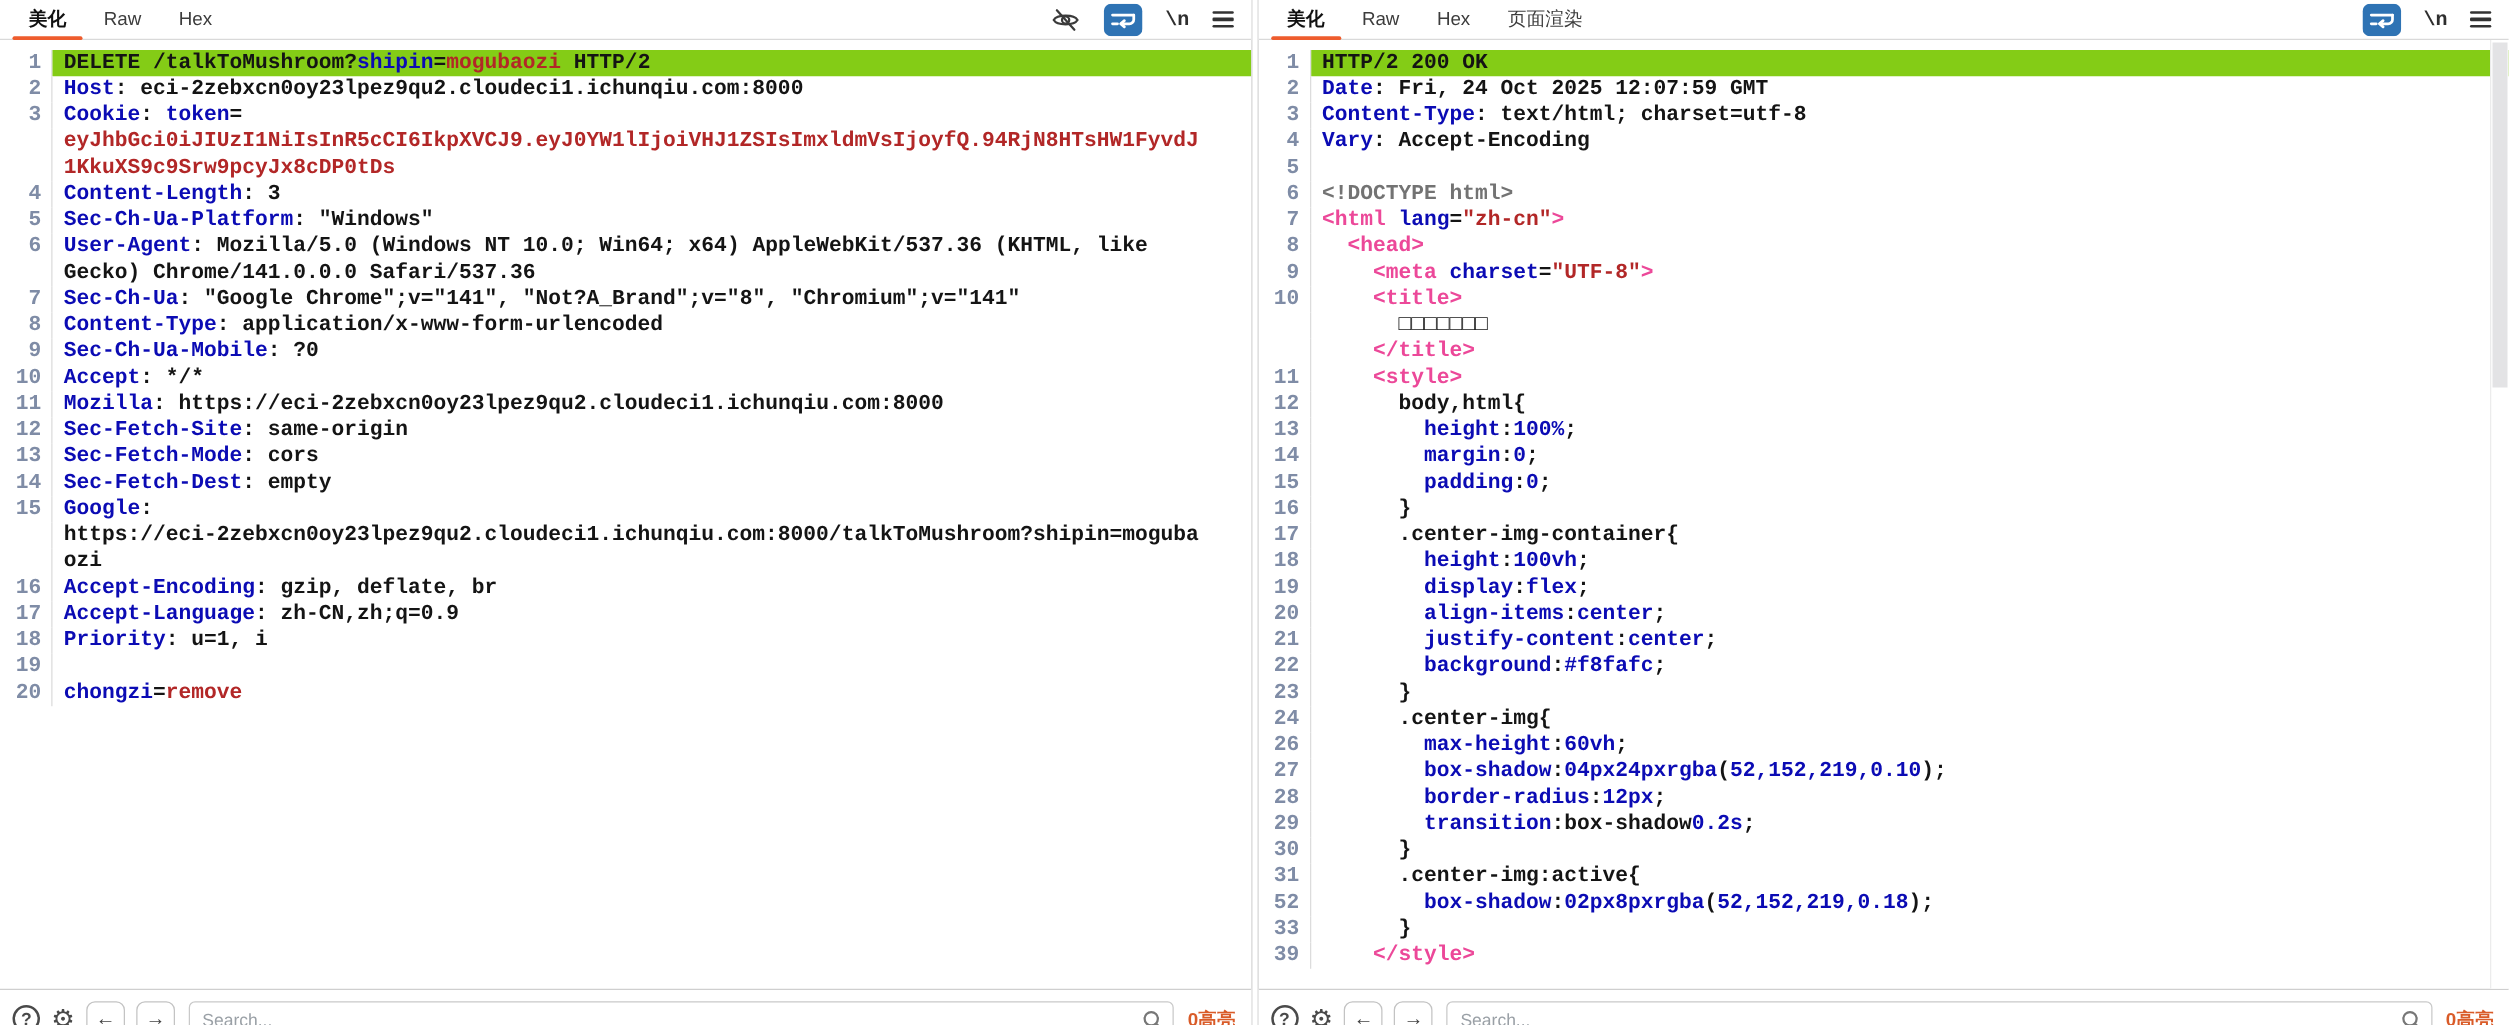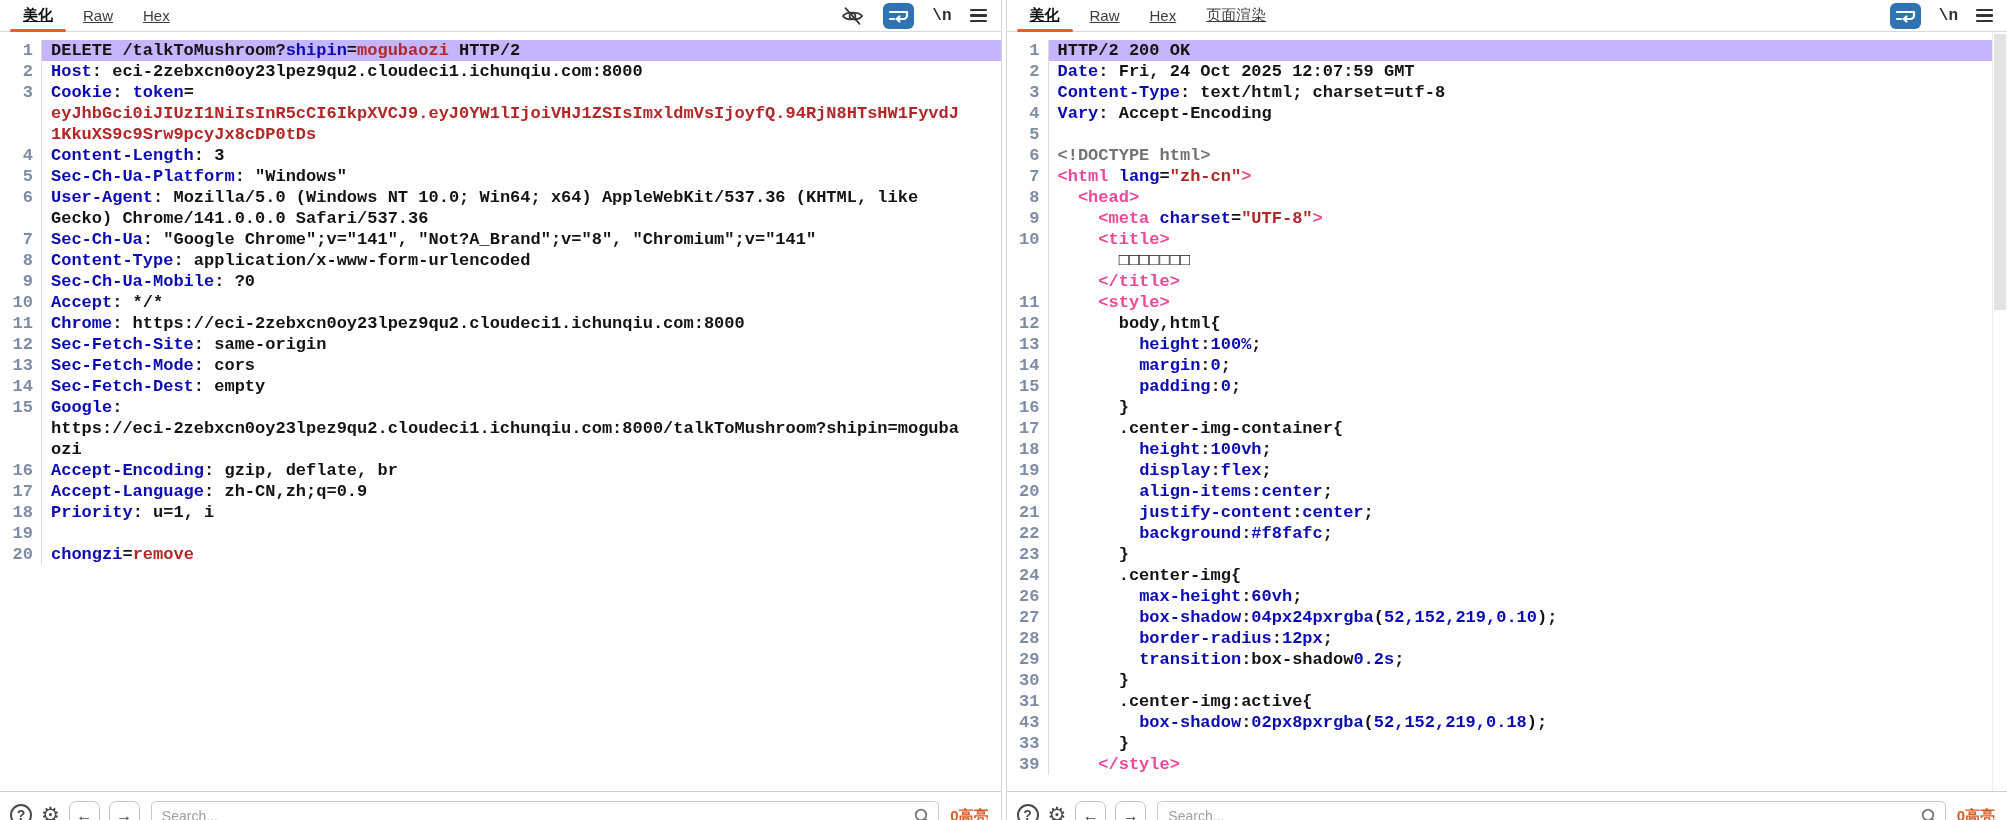--- a/index.html
+++ b/index.html
@@ -5,40 +5,40 @@
   html,body{margin:0;padding:0;width:2007px;height:820px;overflow:hidden;background:#fff;
     font-family:"Liberation Sans","DejaVu Sans",sans-serif;}
   .app{display:flex;width:2007px;height:850px;background:#fff;}
   .panel{display:flex;flex-direction:column;background:#fff;}
   .panel-left{width:1001px;border-right:1px solid #d6d6d6;}
   .panel-right{width:1001px;border-left:1px solid #d6d6d6;margin-left:4px;}
   
   .tabbar{height:31px;flex:0 0 31px;display:flex;align-items:stretch;border-bottom:1px solid #d9d9d9;
     padding-left:8px;position:relative;background:#fff;}
   .tab{padding:0 15px;display:flex;align-items:center;font-size:15px;color:#3c3c3c;
-    position:relative;cursor:pointer;white-space:nowrap;text-decoration:underline;}
+    position:relative;cursor:pointer;white-space:nowrap;}
   .tab.active{color:#111;font-weight:bold;}
   .tab.active::after{content:"";position:absolute;left:2px;right:2px;bottom:-1px;height:3px;
     background:#ee5c2d;border-radius:2px;}
   .tab-icons{margin-left:auto;display:flex;align-items:center;gap:18px;padding-right:14px;}
   .icon-btn{display:flex;align-items:center;justify-content:center;cursor:pointer;background:none;
     border:none;padding:0;}
   .nl-label{font-family:"Liberation Mono","DejaVu Sans Mono",monospace;font-size:16px;font-weight:bold;
     color:#2e2e2e;}
   .menu-icon{display:inline-flex;flex-direction:column;gap:3px;}
   .menu-icon i{display:block;width:17px;height:2.4px;background:#333;border-radius:1px;}
   
   .code-wrap{flex:0 0 759px;height:759px;overflow:hidden;position:relative;padding-top:8px;
     box-sizing:border-box;}
   .code-row{display:flex;height:21px;line-height:21px;white-space:pre;
     font-family:"Liberation Mono","DejaVu Sans Mono",monospace;font-size:17px;font-weight:600;}
   .ln{flex:0 0 42px;width:42px;text-align:right;padding-right:8px;border-right:1px solid #dcdcdc;
     color:#7f8ca6;box-sizing:border-box;font-weight:600;}
   .cd{flex:1;padding-left:9px;color:#141414;overflow:hidden;}
-  .row-hl .cd{background:#c4b5fd;}
+  .row-hl .cd{background:#84cc16;}
   .tk-k{color:#141414}.tk-b{color:#0b0bb4}.tk-r{color:#b22727}.tk-g{color:#737373}.tk-m{color:#ec4899}
   
   .vscroll{position:absolute;top:0;right:0;width:14px;height:100%;background:#fff;
     border-left:1px solid #ececec;}
   .vscroll .thumb{position:absolute;top:2px;right:1px;width:12px;height:276px;background:#e3e3e5;}
   
   .bottombar{flex:0 0 60px;height:60px;border-top:1px solid #cfcfcf;display:flex;align-items:flex-start;
     gap:9px;padding:9px 12px 0 10px;box-sizing:border-box;background:#fff;}
   .round-help{width:22px;height:22px;border:2px solid #4a4a4a;border-radius:50%;display:flex;
     align-items:center;justify-content:center;font-size:14px;font-weight:bold;color:#4a4a4a;
@@ -103,21 +103,21 @@
         <div class="code-row"><span class="ln"></span><span class="cd"><span class="tk-r">eyJhbGci0iJIUzI1NiIsInR5cCI6IkpXVCJ9.eyJ0YW1lIjoiVHJ1ZSIsImxldmVsIjoyfQ.94RjN8HTsHW1FyvdJ</span></span></div>
         <div class="code-row"><span class="ln"></span><span class="cd"><span class="tk-r">1KkuXS9c9Srw9pcyJx8cDP0tDs</span></span></div>
         <div class="code-row"><span class="ln">4</span><span class="cd"><span class="tk-b">Content-Length</span><span class="tk-k">: 3</span></span></div>
         <div class="code-row"><span class="ln">5</span><span class="cd"><span class="tk-b">Sec-Ch-Ua-Platform</span><span class="tk-k">: "Windows"</span></span></div>
         <div class="code-row"><span class="ln">6</span><span class="cd"><span class="tk-b">User-Agent</span><span class="tk-k">: Mozilla/5.0 (Windows NT 10.0; Win64; x64) AppleWebKit/537.36 (KHTML, like</span></span></div>
         <div class="code-row"><span class="ln"></span><span class="cd"><span class="tk-k">Gecko) Chrome/141.0.0.0 Safari/537.36</span></span></div>
         <div class="code-row"><span class="ln">7</span><span class="cd"><span class="tk-b">Sec-Ch-Ua</span><span class="tk-k">: "Google Chrome";v="141", "Not?A_Brand";v="8", "Chromium";v="141"</span></span></div>
         <div class="code-row"><span class="ln">8</span><span class="cd"><span class="tk-b">Content-Type</span><span class="tk-k">: application/x-www-form-urlencoded</span></span></div>
         <div class="code-row"><span class="ln">9</span><span class="cd"><span class="tk-b">Sec-Ch-Ua-Mobile</span><span class="tk-k">: ?0</span></span></div>
         <div class="code-row"><span class="ln">10</span><span class="cd"><span class="tk-b">Accept</span><span class="tk-k">: */*</span></span></div>
-        <div class="code-row"><span class="ln">11</span><span class="cd"><span class="tk-b">Chrome</span><span class="tk-k">: https://eci-2zebxcn0oy23lpez9qu2.cloudeci1.ichunqiu.com:8000</span></span></div>
+        <div class="code-row"><span class="ln">11</span><span class="cd"><span class="tk-b">Mozilla</span><span class="tk-k">: https://eci-2zebxcn0oy23lpez9qu2.cloudeci1.ichunqiu.com:8000</span></span></div>
         <div class="code-row"><span class="ln">12</span><span class="cd"><span class="tk-b">Sec-Fetch-Site</span><span class="tk-k">: same-origin</span></span></div>
         <div class="code-row"><span class="ln">13</span><span class="cd"><span class="tk-b">Sec-Fetch-Mode</span><span class="tk-k">: cors</span></span></div>
         <div class="code-row"><span class="ln">14</span><span class="cd"><span class="tk-b">Sec-Fetch-Dest</span><span class="tk-k">: empty</span></span></div>
         <div class="code-row"><span class="ln">15</span><span class="cd"><span class="tk-b">Google</span><span class="tk-k">:</span></span></div>
         <div class="code-row"><span class="ln"></span><span class="cd"><span class="tk-k">https://eci-2zebxcn0oy23lpez9qu2.cloudeci1.ichunqiu.com:8000/talkToMushroom?shipin=moguba</span></span></div>
         <div class="code-row"><span class="ln"></span><span class="cd"><span class="tk-k">ozi</span></span></div>
         <div class="code-row"><span class="ln">16</span><span class="cd"><span class="tk-b">Accept-Encoding</span><span class="tk-k">: gzip, deflate, br</span></span></div>
         <div class="code-row"><span class="ln">17</span><span class="cd"><span class="tk-b">Accept-Language</span><span class="tk-k">: zh-CN,zh;q=0.9</span></span></div>
         <div class="code-row"><span class="ln">18</span><span class="cd"><span class="tk-b">Priority</span><span class="tk-k">: u=1, i</span></span></div>
         <div class="code-row"><span class="ln">19</span><span class="cd"></span></div>
@@ -196,21 +196,21 @@
           <div class="code-row"><span class="ln">21</span><span class="cd"><span class="tk-k">        </span><span class="tk-b">justify-content</span><span class="tk-k">:</span><span class="tk-b">center</span><span class="tk-k">;</span></span></div>
           <div class="code-row"><span class="ln">22</span><span class="cd"><span class="tk-k">        </span><span class="tk-b">background</span><span class="tk-k">:</span><span class="tk-b">#f8fafc</span><span class="tk-k">;</span></span></div>
           <div class="code-row"><span class="ln">23</span><span class="cd"><span class="tk-k">      }</span></span></div>
           <div class="code-row"><span class="ln">24</span><span class="cd"><span class="tk-k">      .center-img{</span></span></div>
           <div class="code-row"><span class="ln">26</span><span class="cd"><span class="tk-k">        </span><span class="tk-b">max-height</span><span class="tk-k">:</span><span class="tk-b">60vh</span><span class="tk-k">;</span></span></div>
           <div class="code-row"><span class="ln">27</span><span class="cd"><span class="tk-k">        </span><span class="tk-b">box-shadow</span><span class="tk-k">:</span><span class="tk-b">04px24pxrgba</span><span class="tk-k">(</span><span class="tk-b">52,152,219,0.10</span><span class="tk-k">);</span></span></div>
           <div class="code-row"><span class="ln">28</span><span class="cd"><span class="tk-k">        </span><span class="tk-b">border-radius</span><span class="tk-k">:</span><span class="tk-b">12px</span><span class="tk-k">;</span></span></div>
           <div class="code-row"><span class="ln">29</span><span class="cd"><span class="tk-k">        </span><span class="tk-b">transition</span><span class="tk-k">:box-shadow</span><span class="tk-b">0.2s</span><span class="tk-k">;</span></span></div>
           <div class="code-row"><span class="ln">30</span><span class="cd"><span class="tk-k">      }</span></span></div>
           <div class="code-row"><span class="ln">31</span><span class="cd"><span class="tk-k">      .center-img:active{</span></span></div>
-          <div class="code-row"><span class="ln">43</span><span class="cd"><span class="tk-k">        </span><span class="tk-b">box-shadow</span><span class="tk-k">:</span><span class="tk-b">02px8pxrgba</span><span class="tk-k">(</span><span class="tk-b">52,152,219,0.18</span><span class="tk-k">);</span></span></div>
+          <div class="code-row"><span class="ln">52</span><span class="cd"><span class="tk-k">        </span><span class="tk-b">box-shadow</span><span class="tk-k">:</span><span class="tk-b">02px8pxrgba</span><span class="tk-k">(</span><span class="tk-b">52,152,219,0.18</span><span class="tk-k">);</span></span></div>
           <div class="code-row"><span class="ln">33</span><span class="cd"><span class="tk-k">      }</span></span></div>
           <div class="code-row"><span class="ln">39</span><span class="cd"><span class="tk-k">    </span><span class="tk-m">&lt;/style&gt;</span></span></div>
         </div>
       <div class="vscroll">
         <div class="thumb"></div>
       </div>
     </div>
     <div class="bottombar">
       <span class="round-help">?</span>
       <span class="gear">⚙</span>

